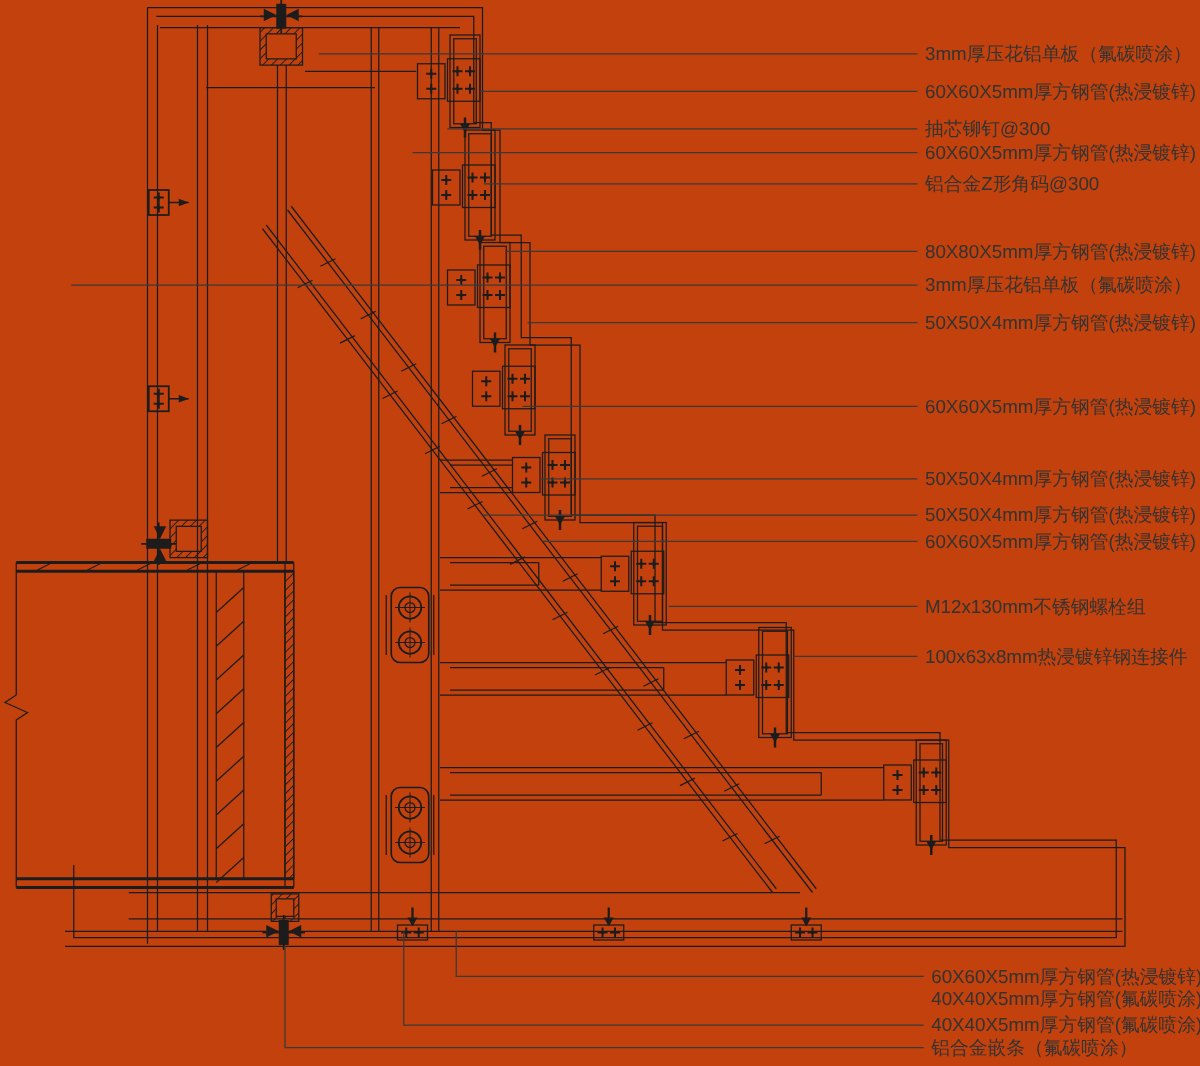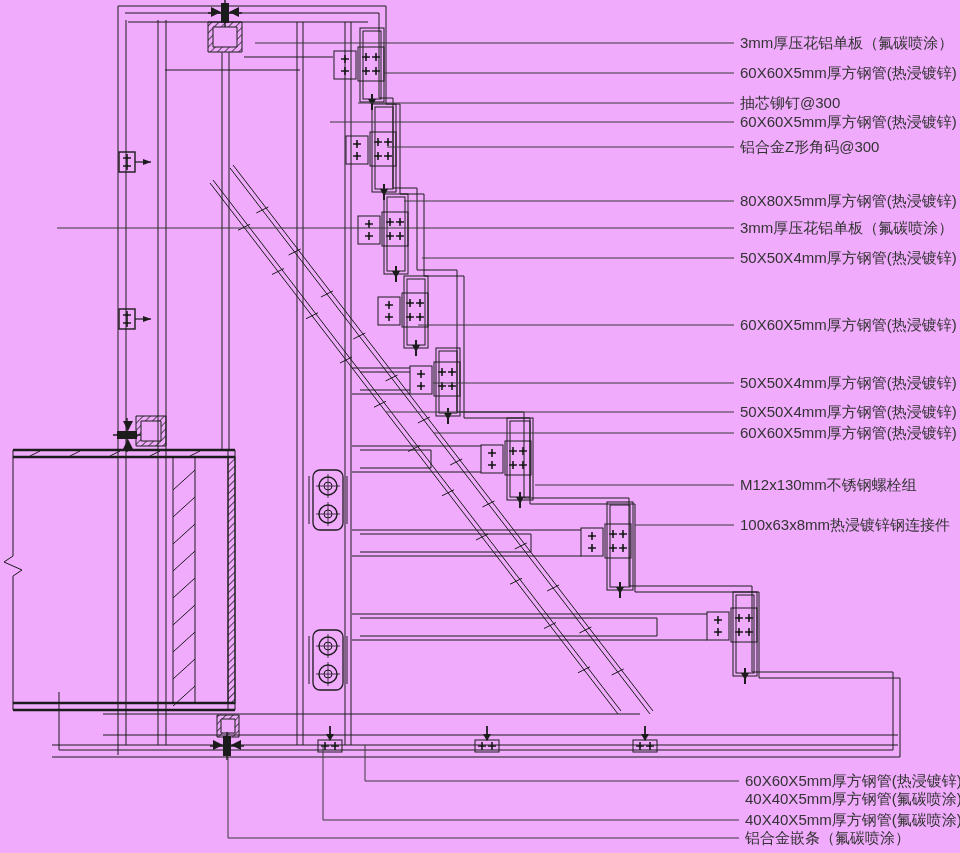--- a/index.html
+++ b/index.html
@@ -1,16 +1,16 @@
 <!DOCTYPE html>
 <html><head>
 <meta charset="utf-8">
 <style>
   html,body{margin:0;padding:0;background:#fff;}
-  .stage{position:relative;width:960px;height:853px;background:#f0abfc;overflow:hidden;
+  .stage{position:relative;width:960px;height:853px;background:#c2410c;overflow:hidden;
          font-family:"Liberation Sans","DejaVu Sans",sans-serif;}
   svg{position:absolute;left:0;top:0;}
   svg text{font-family:"Liberation Sans","DejaVu Sans",sans-serif;font-size:15px;}
 </style>
 </head>
 <body>
 
 <div class="stage">
 <svg id="cad" width="960" height="853" viewBox="0 0 960 853">
   <defs>

